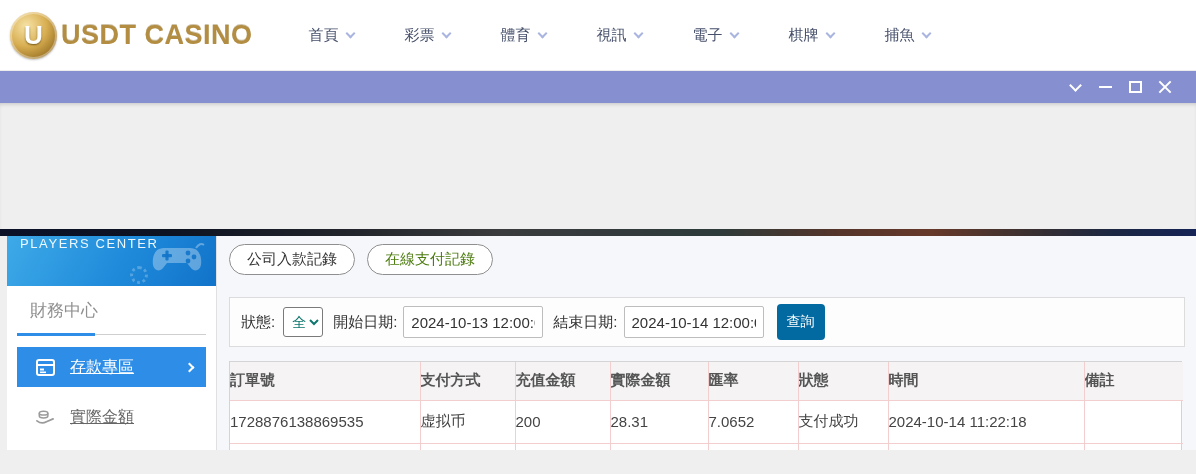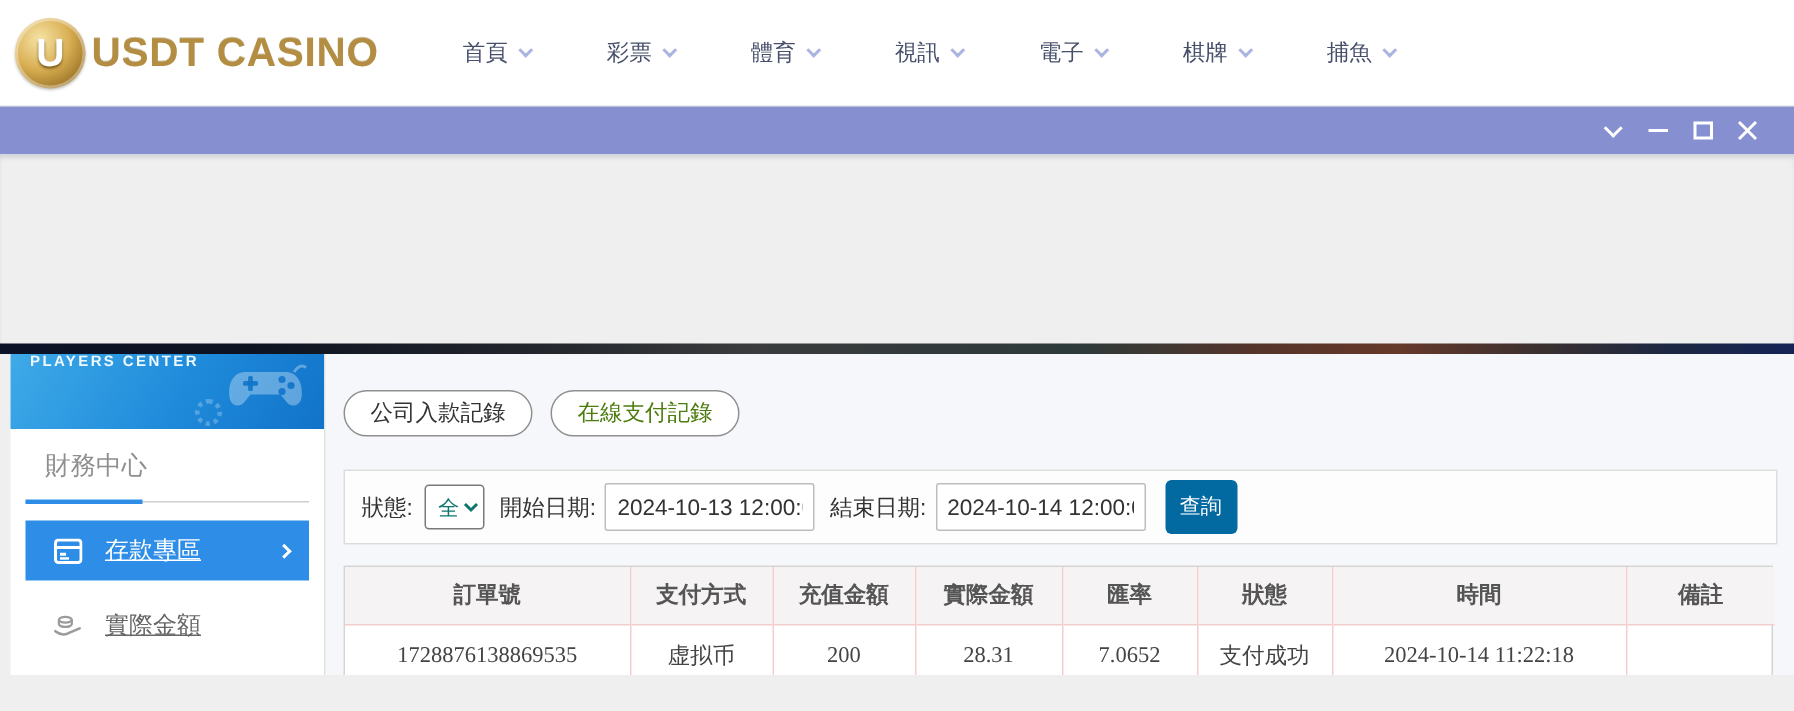--- a/index.html
+++ b/index.html
@@ -39,55 +39,55 @@
   .panel { height:221px; }
   .panel-banner { height:7px;
     background:linear-gradient(90deg,#0b1228 0%,#0e1322 14%,#23262c 30%,#3a3c3d 42%,#333a3c 52%,#2d3b3a 60%,#55342a 70%,#66392a 78%,#3a3030 86%,#1c2742 93%,#152356 100%); }
   .panel-body { height:214px; background:#efefef; display:flex; overflow:hidden; }
 
   
   .sidebar { width:210px; margin-left:7px; background:#fff; border-right:1px solid #e0e0e0; flex:none; }
   .sb-header { height:50px; position:relative; overflow:hidden;
     background:linear-gradient(120deg,#3eaae8 0%, #1f8ada 55%, #1173c9 100%); }
   .sb-title { font-size:20px; color:#fff; margin:5px 0 0 13px; }
-  .sb-sub { font-size:10px; font-weight:bold; color:#eef8ff; letter-spacing:1.6px; margin-left:13px; }
+  .sb-sub { font-size:13px; font-weight:normal; color:#eef8ff; letter-spacing:1.6px; margin-left:13px; }
   .sb-gamepad { position:absolute; right:8px; top:6px; opacity:.85; }
   .sb-chip { position:absolute; right:68px; top:30px; width:18px; height:18px; border-radius:50%;
     border:3px dotted rgba(255,255,255,.35); opacity:.7; }
   .sb-section { font-size:17px; color:#8f8f8f; padding:13px 0 10px 23px; }
   .sb-divider { margin:0 10px; height:3px; border-bottom:1px solid #cfcfcf; position:relative; }
   .sb-divider::after { content:""; position:absolute; left:0; top:1px; width:78px; height:3px; background:#2e8de6; }
   .sb-item { height:40px; margin:10px 10px 0 10px; display:flex; align-items:center; padding-left:18px; gap:15px;
     color:#666; font-size:16px; cursor:pointer; position:relative;text-decoration:underline; }
   .sb-item.active { background:#2e8de6; color:#fff; margin-top:12px; }
   .sb-item .icon { width:20px; height:20px; display:flex; align-items:center; justify-content:center; flex:none; }
   .sb-item-chev { position:absolute; right:13px; width:7px; height:7px;
     border-right:2px solid #fff; border-top:2px solid #fff; transform:rotate(45deg); }
 
   
-  .content { flex:1; background:#f6f7fa; padding:24px 11px 0 12px; }
+  .content { flex:1; background:#f6f7fa; padding:8px 11px 0 12px; }
   .tabs { display:flex; gap:12px; }
   .tab { height:31px; padding:0 17px; border:1px solid #8f8f8f; border-radius:17px; background:#fff;
     display:flex; align-items:center; font-size:15px; color:#333; cursor:pointer; white-space:nowrap; }
   .tab.active { color:#4d7c0f;font-family:Liberation Mono, monospace; }
 
   .filterbar { margin-top:22px; height:50px; border:1px solid #dcdcdc; background:#fdfdfe;
     display:flex; align-items:center; padding:0 11px; font-size:15px; color:#333; }
   .filterbar label { white-space:nowrap; }
   .status-select { height:30px; width:40px; margin-left:8px; border:1px solid #7a7a7a; border-radius:3px;
     background:#fff; font-size:14px; color:#0f766e; padding-left:4px; font-family:inherit; }
   .f-label { margin-left:10px; }
   .f-input { height:32px; width:140px; margin-left:6px; border:1px solid #bdbdbd; border-radius:2px;
     font-size:15px; color:#333; padding:0 7px; font-family:inherit; background:#fff; }
   .search-btn { height:36px; width:48px; margin-left:13px; background:#0369a1; color:#fff; border:none;
     border-radius:4px; font-size:14px; cursor:pointer; font-family:inherit; }
 
   .table-wrap { margin-top:14px; width:953px; border:1px solid #d4d4d4; background:#fff; }
   table { border-collapse:collapse; table-layout:fixed; width:100%; }
-  th,td { border-left:1px solid #f3cece; text-align:center; overflow:hidden; white-space:nowrap;font-family:Liberation Serif, serif; }
+  th,td { border-left:1px solid #f3cece; text-align:left; overflow:hidden; white-space:nowrap; }
   th:first-child,td:first-child { border-left:none; }
   th { height:38px; background:#f5f3f3; font-size:15px; color:#555; font-weight:bold; }
   td { height:43px; font-size:15px; color:#444; border-top:1px solid #f3cece; }
   tr.stub td { height:30px; }
 
   .bottom-gap { height:24px; background:#efefef; }
 </style>
 </head>
 <body>
 

